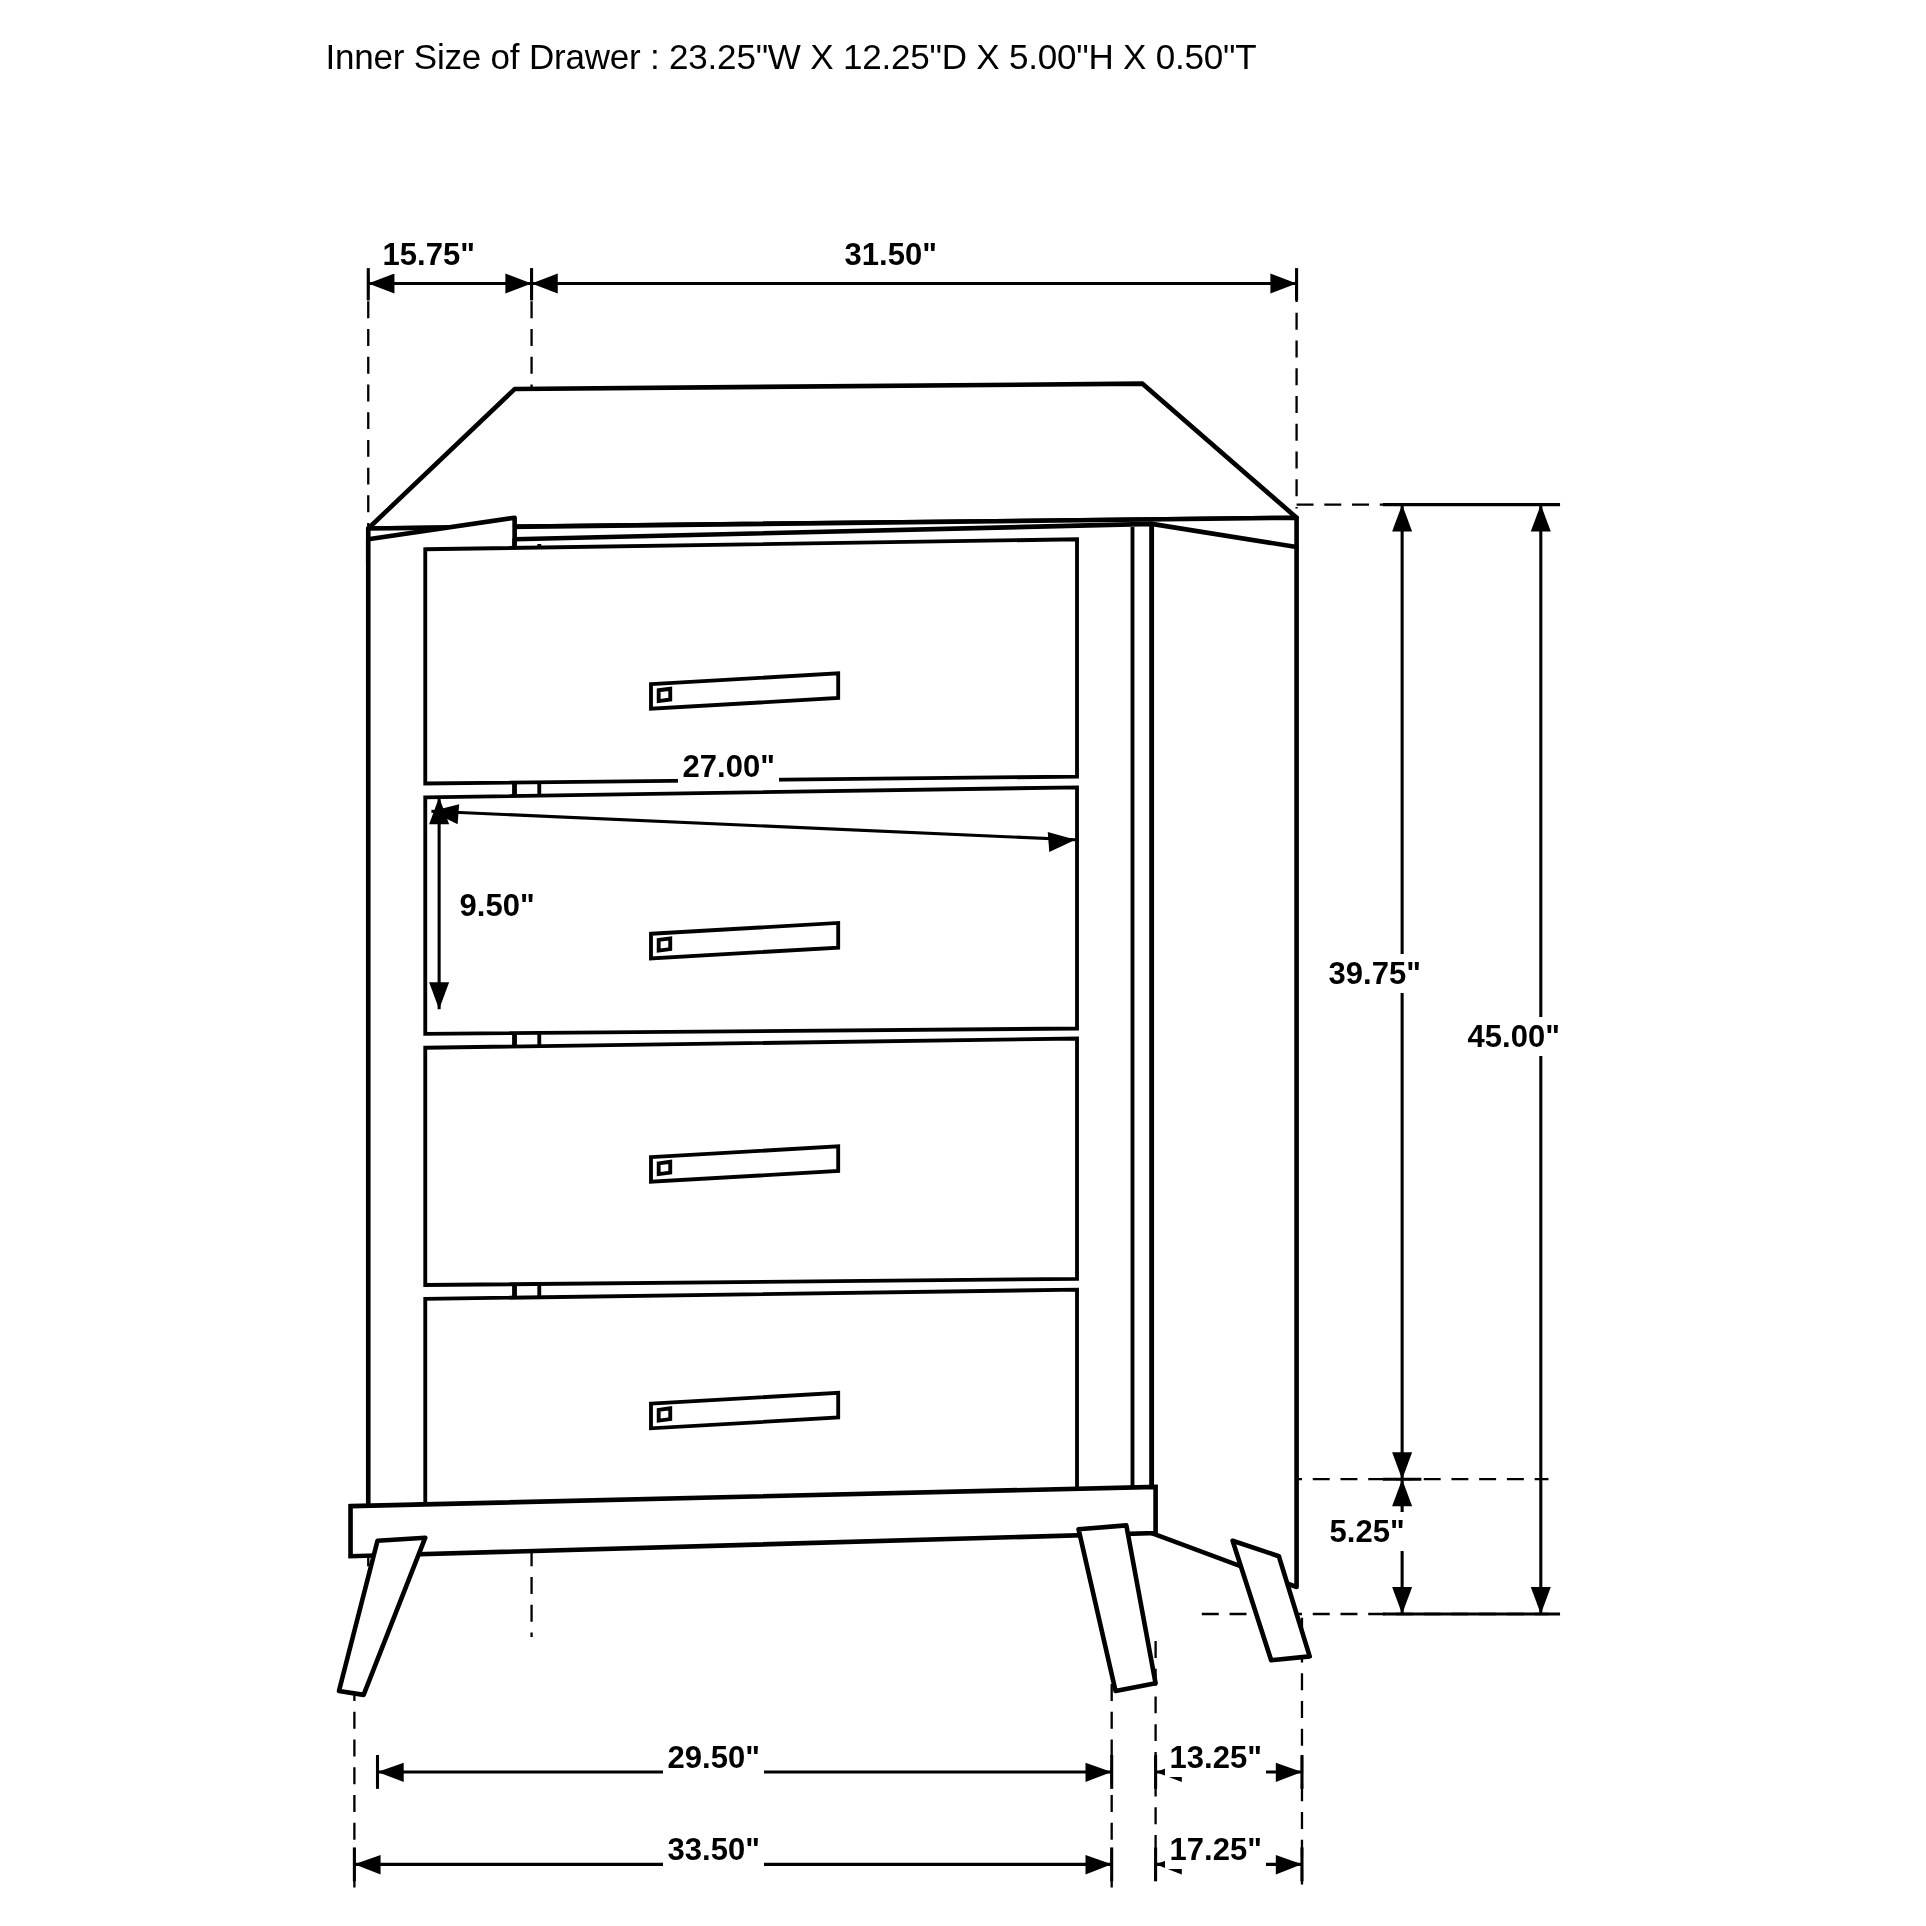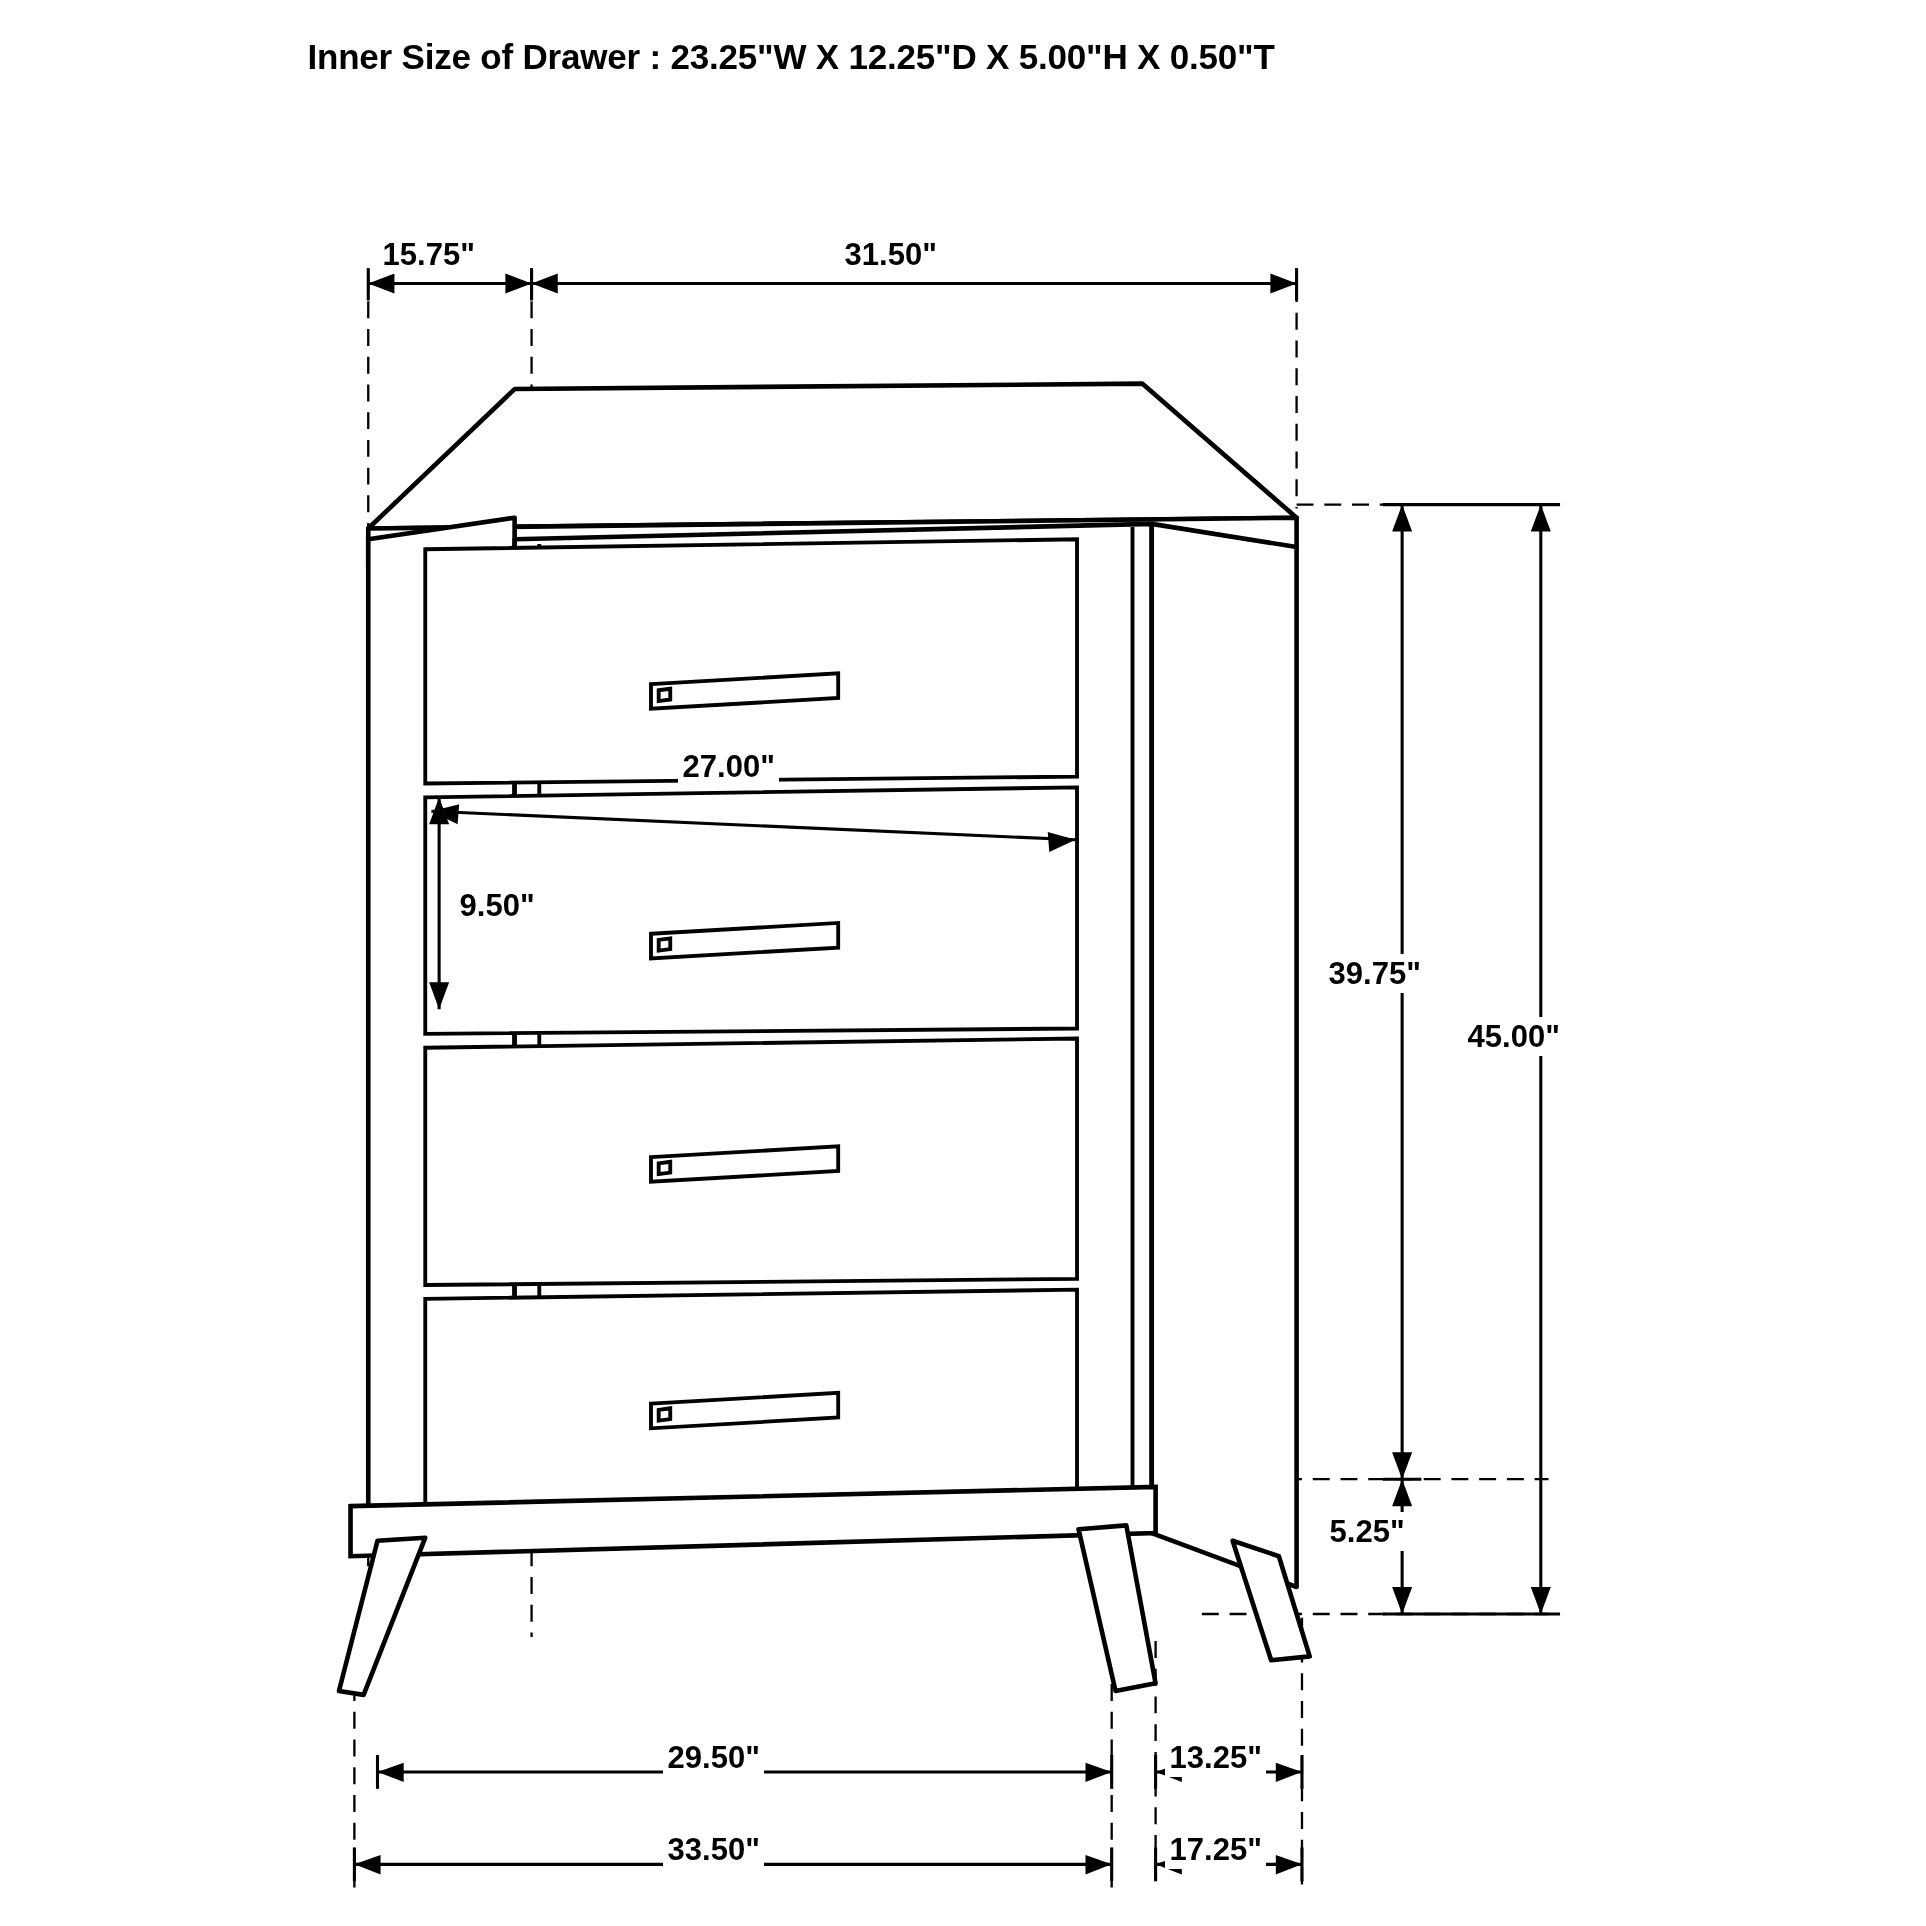--- a/index.html
+++ b/index.html
@@ -19,21 +19,21 @@
     width: 1926px;
     height: 1926px;
   }
   #title {
     position: absolute;
     left: 0;
     top: 37px;
     width: 1582px;
     text-align: center;
     font-size: 35px;
-    font-weight: bold;
+    font-weight: normal;
     letter-spacing: -0.2px;
     white-space: nowrap;
   }
   #drawing {
     position: absolute;
     left: 0;
     top: 0;
   }
   .dim-label {
     position: absolute;

